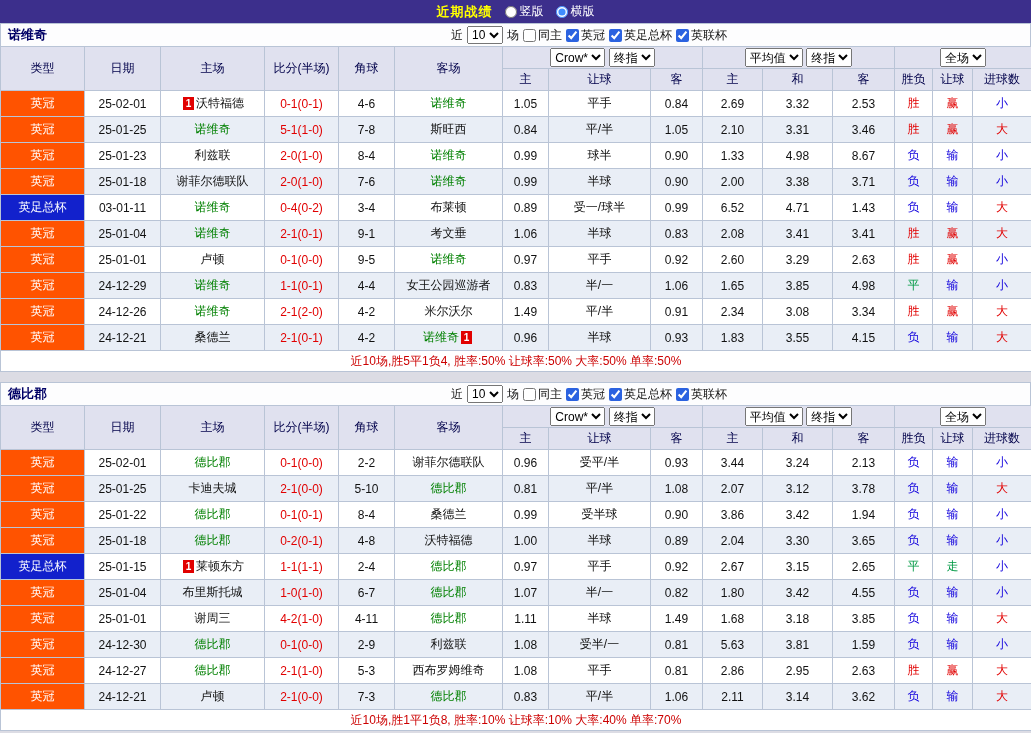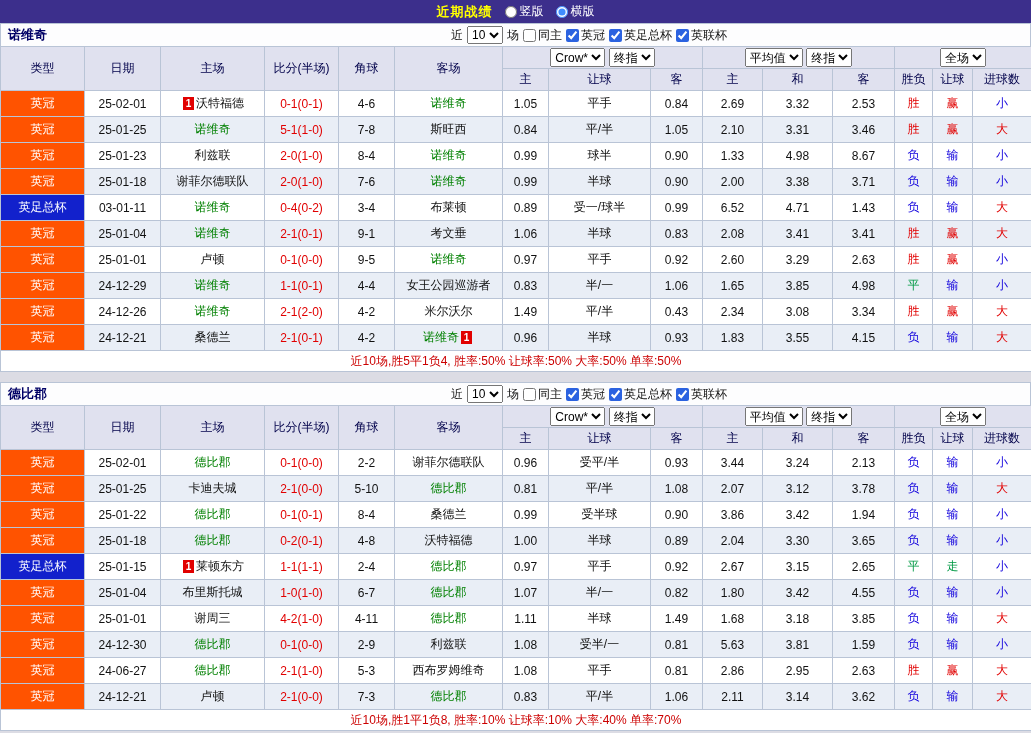--- a/index.html
+++ b/index.html
@@ -264,21 +264,21 @@
           </tr>
           <tr>
             <td class="type" style="color: rgb(255, 255, 255); background: rgb(255, 83, 0);">英冠</td>
             <td>24-12-26</td>
             <td><span class="focus">诺维奇</span></td>
             <td class="score">2-1(2-0)</td>
             <td>4-2</td>
             <td><span>米尔沃尔</span></td>
             <td>1.49</td>
             <td>平/半</td>
-            <td>0.43</td>
+            <td>0.91</td>
             <td>2.34</td>
             <td>3.08</td>
             <td>3.34</td>
             <td style="color: rgb(225, 0, 0);">胜</td>
             <td style="color: rgb(225, 0, 0);">赢</td>
             <td style="color: rgb(225, 0, 0);">大</td>
           </tr>
           <tr class="alt">
             <td class="type" style="color: rgb(255, 255, 255); background: rgb(255, 83, 0);">英冠</td>
             <td>24-12-21</td>
@@ -514,21 +514,21 @@
             <td>0.81</td>
             <td>5.63</td>
             <td>3.81</td>
             <td>1.59</td>
             <td style="color: rgb(17, 0, 221);">负</td>
             <td style="color: rgb(17, 0, 221);">输</td>
             <td style="color: rgb(17, 0, 221);">小</td>
           </tr>
           <tr>
             <td class="type" style="color: rgb(255, 255, 255); background: rgb(255, 83, 0);">英冠</td>
-            <td>24-06-27</td>
+            <td>24-12-27</td>
             <td><span class="focus">德比郡</span></td>
             <td class="score">2-1(1-0)</td>
             <td>5-3</td>
             <td><span>西布罗姆维奇</span></td>
             <td>1.08</td>
             <td>平手</td>
             <td>0.81</td>
             <td>2.86</td>
             <td>2.95</td>
             <td>2.63</td>

